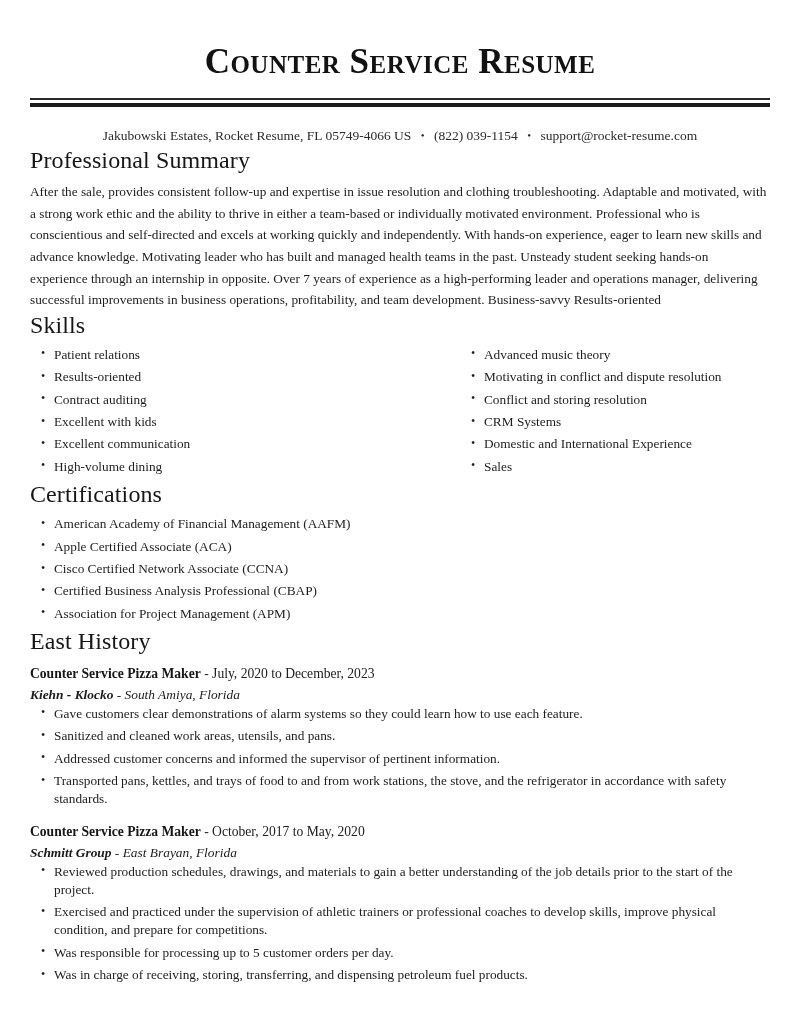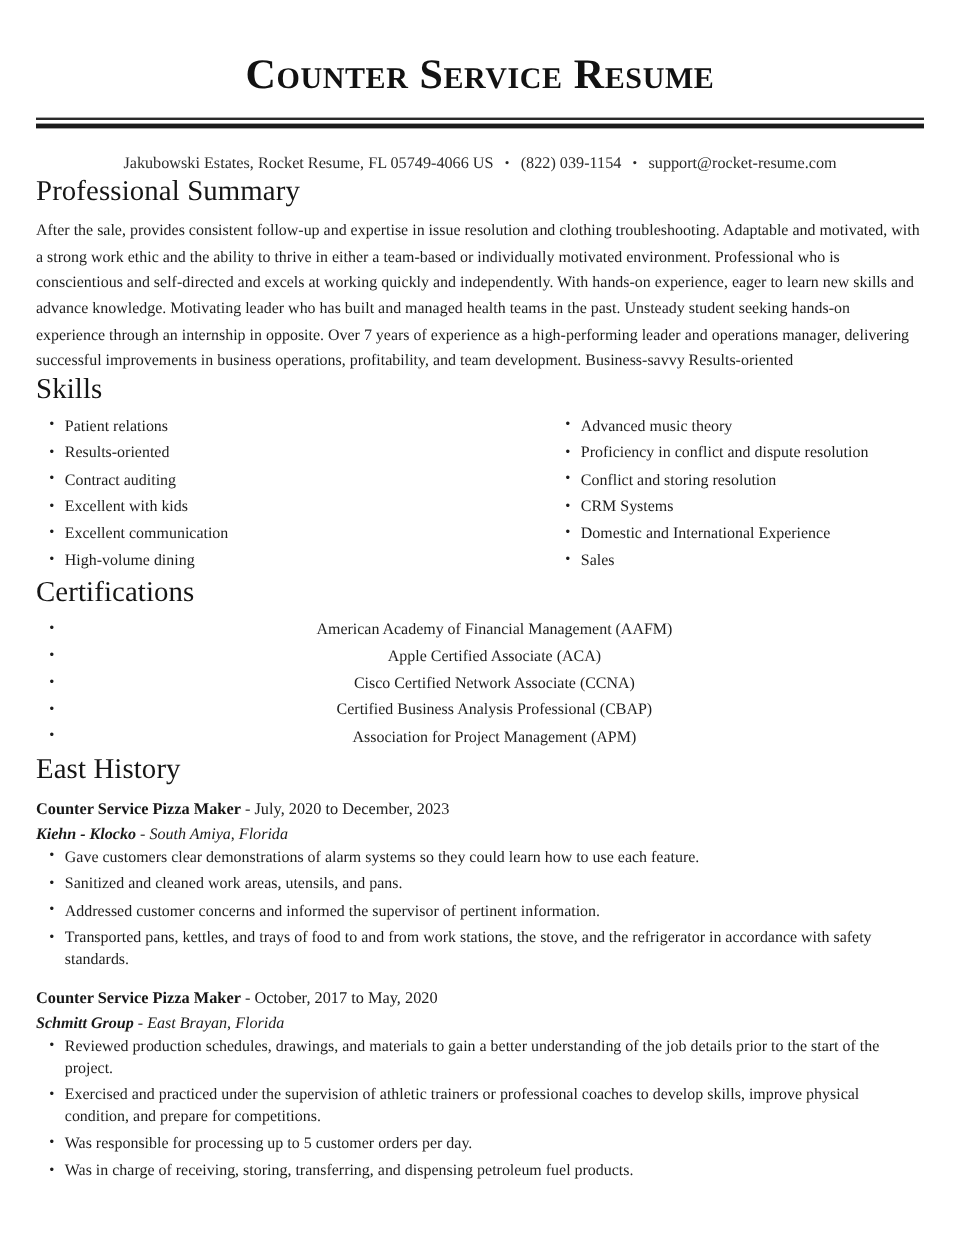--- a/index.html
+++ b/index.html
@@ -122,21 +122,20 @@
   .skills-col {
     width: 50%;
     box-sizing: border-box;
   }
   .skills-col.right {
     padding-left: 60px;
   }
 
   .cert-list > li {
     margin-bottom: 4px;
-    text-align: center;
   }
 
   
   .job {
     margin-top: 14px;
   }
   .job:first-of-type {
     margin-top: 8px;
     font-family: Liberation Serif, serif;
   }
@@ -209,21 +208,21 @@
       <ul class="bullets skills-col">
         <li>Patient relations</li>
         <li>Results-oriented</li>
         <li>Contract auditing</li>
         <li>Excellent with kids</li>
         <li>Excellent communication</li>
         <li>High-volume dining</li>
       </ul>
       <ul class="bullets skills-col right">
         <li>Advanced music theory</li>
-        <li>Proficiency in conflict and dispute resolution</li>
+        <li>Motivating in conflict and dispute resolution</li>
         <li>Conflict and storing resolution</li>
         <li>CRM Systems</li>
         <li>Domestic and International Experience</li>
         <li>Sales</li>
       </ul>
     </div>
   </div>
 
   <div class="section">
     <h2 class="section-title">Certifications</h2>

